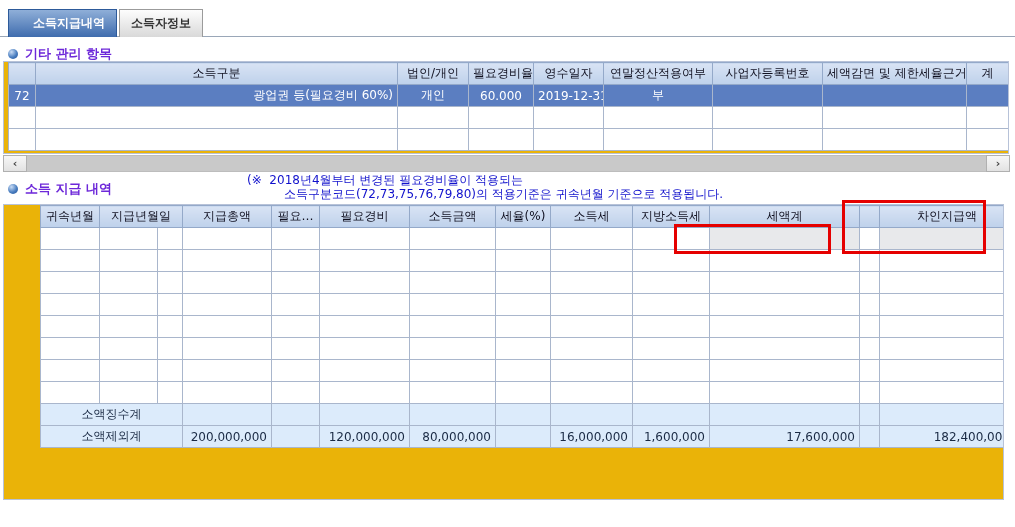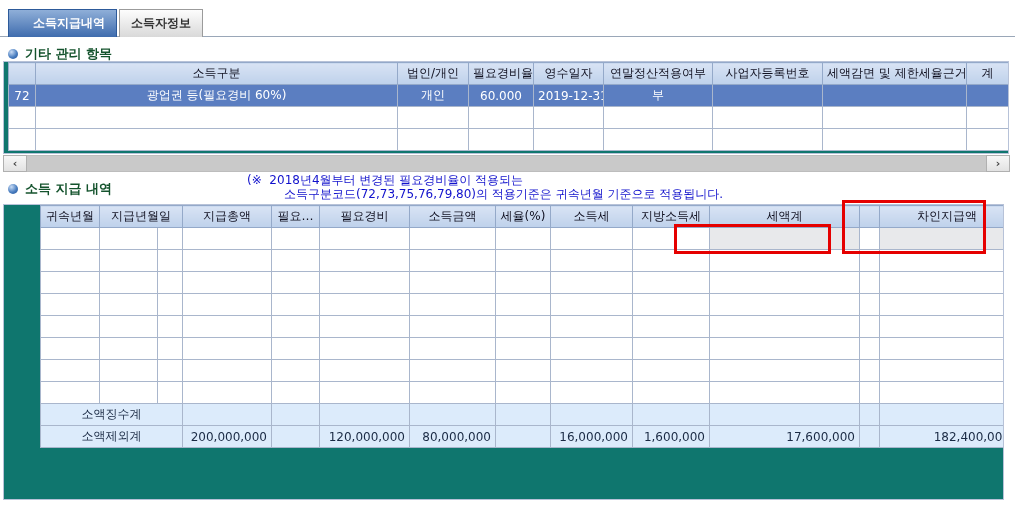--- a/index.html
+++ b/index.html
@@ -14,41 +14,41 @@
   .tabs { position:absolute; left:8px; top:9px; display:flex; gap:2px; z-index:2; }
   .tab {
     height:28px; line-height:26px; padding:0 11px; font-weight:bold; font-size:12px;
     border:1px solid #9b9b9b; border-bottom:none; cursor:default;
     background:linear-gradient(#fdfdfd,#d9d9d9); color:#333;
   }
   .tab.active {
     background:linear-gradient(#8fafd8,#3f6cae); color:#fff; border-color:#2d5a9a;padding-left:24px;
   }
   
-  .sect { position:absolute; display:flex; align-items:center; gap:7px; font-weight:bold; font-size:13px; color:#14532d; }
+  .sect { position:absolute; display:flex; align-items:center; gap:7px; font-weight:bold; font-size:13px; color:#6d28d9; }
   .bullet { width:10px; height:10px; border-radius:50%;
     background:radial-gradient(circle at 35% 30%, #c9dcf5, #4a7ec0 55%, #1f4f96); flex:0 0 auto; }
   .sect1 { left:8px; top:45px; }
   .sect2 { left:8px; top:180px; }
   .note { position:absolute; left:247px; top:173px; color:#1111cc; font-size:12px; line-height:14px; white-space:pre; }
   .note .l2 { padding-left:37px; }
   
-  .gridwrap { position:absolute; border:1px solid #b7c2d8; background:#0f766e; overflow:hidden; }
+  .gridwrap { position:absolute; border:1px solid #b7c2d8; background:#eab308; overflow:hidden; }
   .wrap1 { left:3px; top:61px;  width:1006px; height:93px; }
   .wrap2 { left:3px; top:204px; width:1001px; height:296px; }
   table.grid { border-collapse:collapse; table-layout:fixed; margin-left:4px; font-size:12px; }
   .grid th, .grid td {
     border:1px solid #a9b6cc; height:22px; padding:0 4px;
     overflow:hidden; white-space:nowrap; font-weight:normal;
   }
   .grid thead th {
     background:linear-gradient(#d8e3f4,#bed1eb); border-color:#94a9c9;
     color:#101020; text-align:center; height:22px;
   }
-  .al-l { text-align:center; } .al-c { text-align:center; } .al-r { text-align:right; }
+  .al-l { text-align:right; } .al-c { text-align:center; } .al-r { text-align:right; }
   tr.selrow td { background:#5b7ec1; color:#fff; }
   tr.datarow td { background:#c7d3e9; color:#16213c; }
   tr.datarow td.selcell { background:#5b79bd; color:#fff; }
   tr.emptyrow td { background:#fff; }
   tr.emptyrow td.shaded { background:#e8e9eb; }
   tr.sumrow td { background:#dcebfb; color:#1a2a44; }
   
   .hscroll { position:absolute; left:3px; top:155px; width:1007px; height:17px; display:flex; }
   .hs-btn { width:24px; height:17px; background:linear-gradient(#f7f7f7,#e2e2e2);
     border:1px solid #b0b0b0; color:#444; font-size:11px; font-weight:bold;

